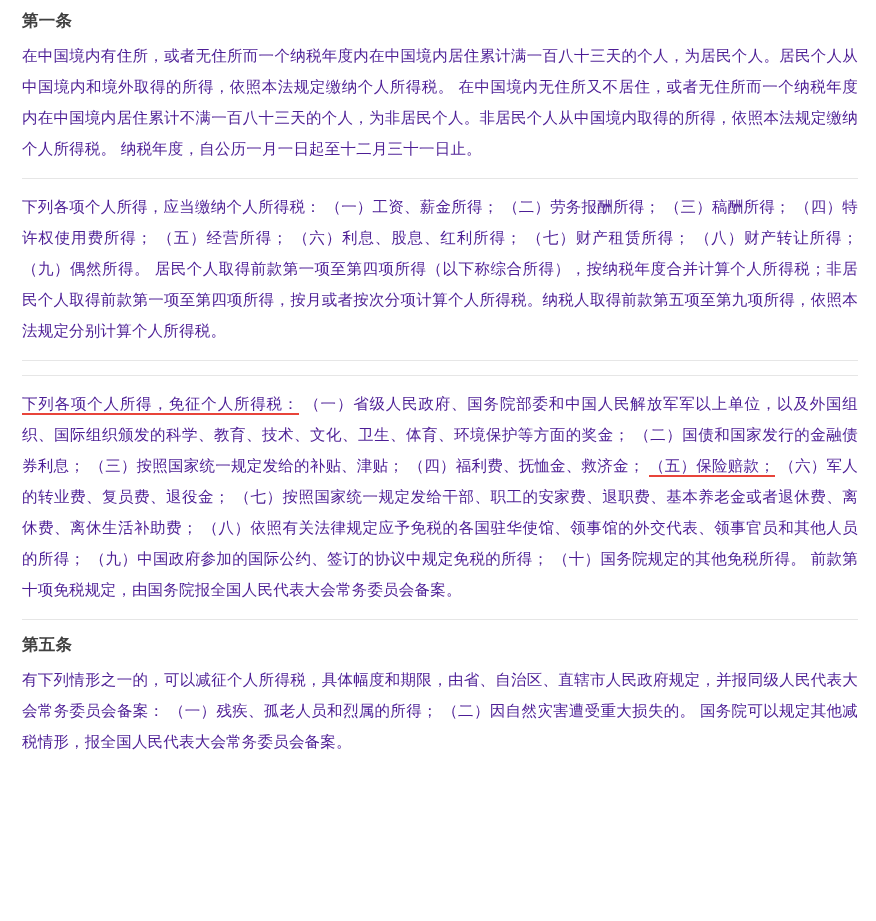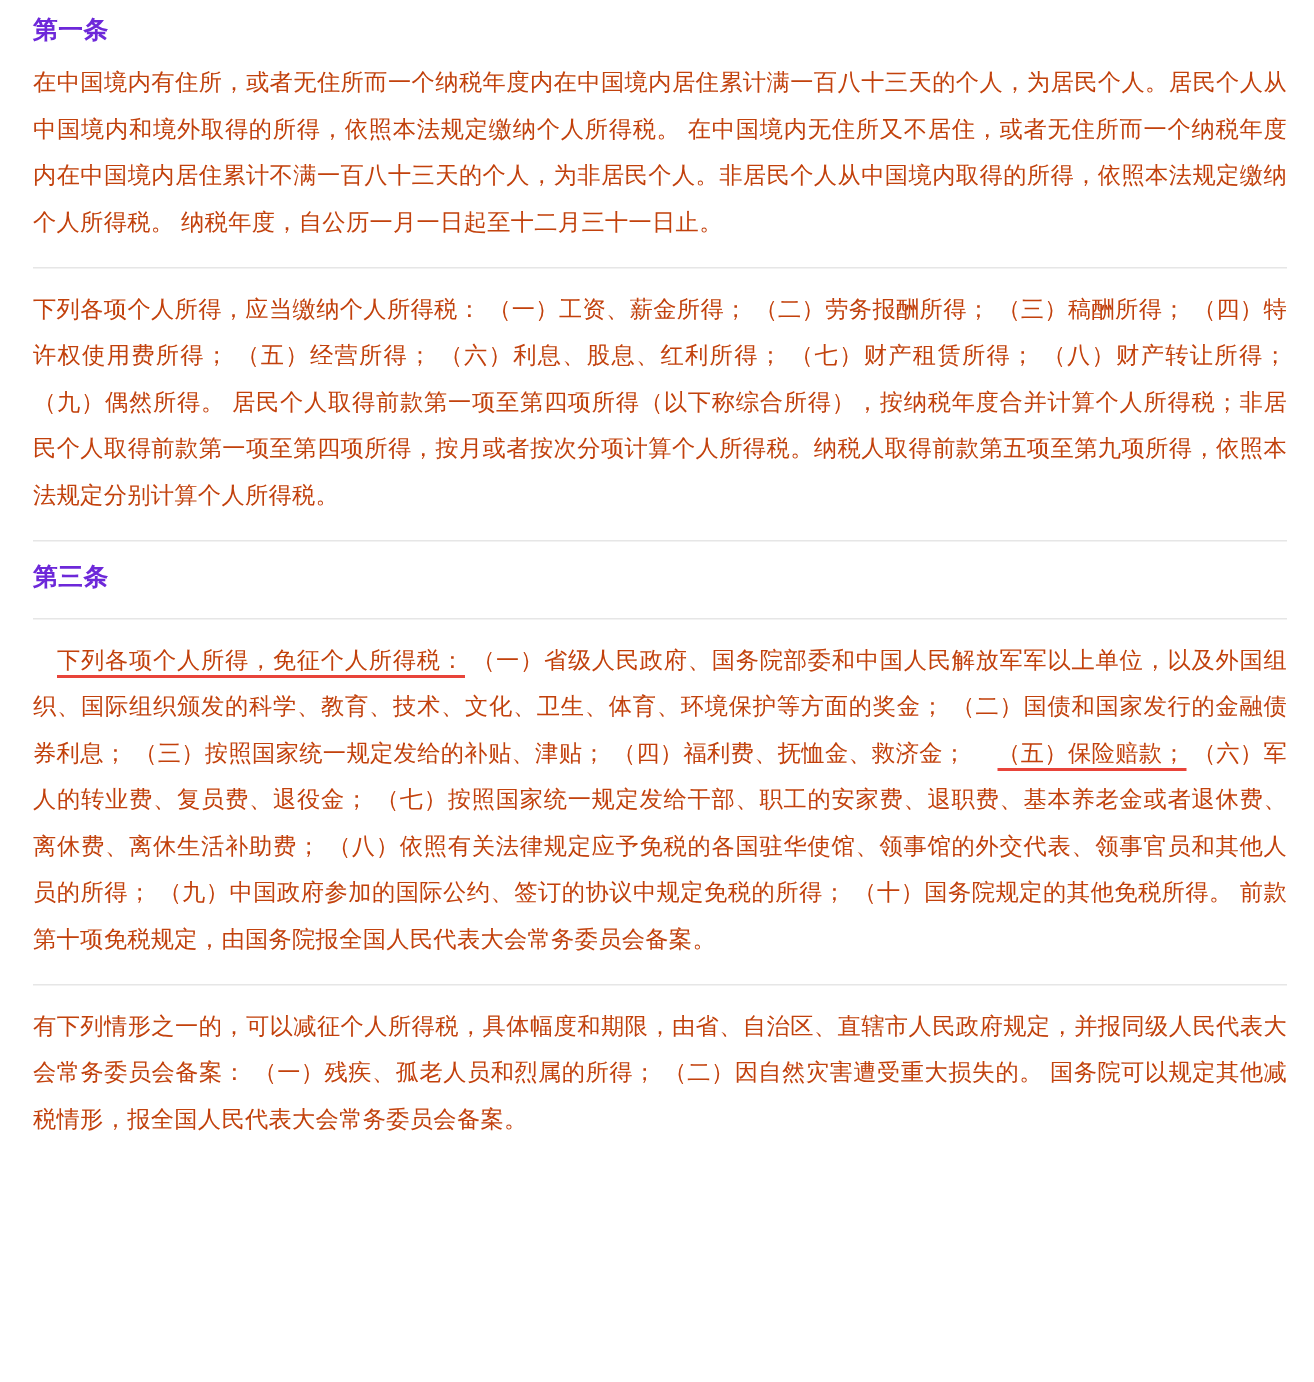--- a/index.html
+++ b/index.html
@@ -20,43 +20,42 @@
   }
   .article {
     margin: 0 0 14px 0;
   }
   .article:last-child {
     margin-bottom: 0;
   }
   .art-title {
     font-size: 16.5px;
     font-weight: bold;
-    color: #6d28d9;
+    color: #404040;
     line-height: 1.5;
     margin: 0 0 7px 0;
     letter-spacing: 0.3px;
   }
   .art-body {
     font-size: 15.5px;
     line-height: 2.0;
-    color: #c2410c;
+    color: #4c1d95;
     text-align: justify;
     text-justify: inter-ideograph;
     margin: 0;
     letter-spacing: 0.2px;
   }
   .divider {
     border: 0;
     border-top: 1px solid #e6e6e6;
     margin: 14px 0 12px 0;
   }
   .u-red {
     border-bottom: 2px solid #e8443a;
     padding-bottom: 1px;
-    margin-left: 16px;
   }
   .seg {
     white-space: pre-wrap;
   }
 </style>
 </head>
 <body>
 
 <div class="page">
 
@@ -65,26 +64,26 @@
     <p class="art-body"><span class="seg">在中国境内有住所，或者无住所而一个纳税年度内在中国境内居住累计满一百八十三天的个人，为居民个人。居民个人从中国境内和境外取得的所得，依照本法规定缴纳个人所得税。 在中国境内无住所又不居住，或者无住所而一个纳税年度内在中国境内居住累计不满一百八十三天的个人，为非居民个人。非居民个人从中国境内取得的所得，依照本法规定缴纳个人所得税。 纳税年度，自公历一月一日起至十二月三十一日止。</span></p>
   </div>
   <hr class="divider">
 
   <div class="article">
     <p class="art-body"><span class="seg">下列各项个人所得，应当缴纳个人所得税： （一）工资、薪金所得； （二）劳务报酬所得； （三）稿酬所得； （四）特许权使用费所得； （五）经营所得； （六）利息、股息、红利所得； （七）财产租赁所得； （八）财产转让所得； （九）偶然所得。 居民个人取得前款第一项至第四项所得（以下称综合所得），按纳税年度合并计算个人所得税；非居民个人取得前款第一项至第四项所得，按月或者按次分项计算个人所得税。纳税人取得前款第五项至第九项所得，依照本法规定分别计算个人所得税。</span></p>
   </div>
   <hr class="divider">
 
   <div class="article">
-    <div class="art-title">第三条</div>
   </div>
   <hr class="divider">
 
   <div class="article">
     <p class="art-body"><span class="seg u-red" style="border-bottom-color: rgb(232, 68, 58);">下列各项个人所得，免征个人所得税：</span><span class="seg"> （一）省级人民政府、国务院部委和中国人民解放军军以上单位，以及外国组织、国际组织颁发的科学、教育、技术、文化、卫生、体育、环境保护等方面的奖金； （二）国债和国家发行的金融债券利息； （三）按照国家统一规定发给的补贴、津贴； （四）福利费、抚恤金、救济金； </span><span class="seg u-red" style="border-bottom-color: rgb(232, 68, 58);">（五）保险赔款；</span><span class="seg"> （六）军人的转业费、复员费、退役金； （七）按照国家统一规定发给干部、职工的安家费、退职费、基本养老金或者退休费、离休费、离休生活补助费； （八）依照有关法律规定应予免税的各国驻华使馆、领事馆的外交代表、领事官员和其他人员的所得； （九）中国政府参加的国际公约、签订的协议中规定免税的所得； （十）国务院规定的其他免税所得。 前款第十项免税规定，由国务院报全国人民代表大会常务委员会备案。</span></p>
   </div>
   <hr class="divider">
 
   <div class="article">
+    <div class="art-title">第五条</div>
     <p class="art-body"><span class="seg">有下列情形之一的，可以减征个人所得税，具体幅度和期限，由省、自治区、直辖市人民政府规定，并报同级人民代表大会常务委员会备案： （一）残疾、孤老人员和烈属的所得； （二）因自然灾害遭受重大损失的。 国务院可以规定其他减税情形，报全国人民代表大会常务委员会备案。</span></p>
   </div>
 
 </div>
 
 </body></html>

